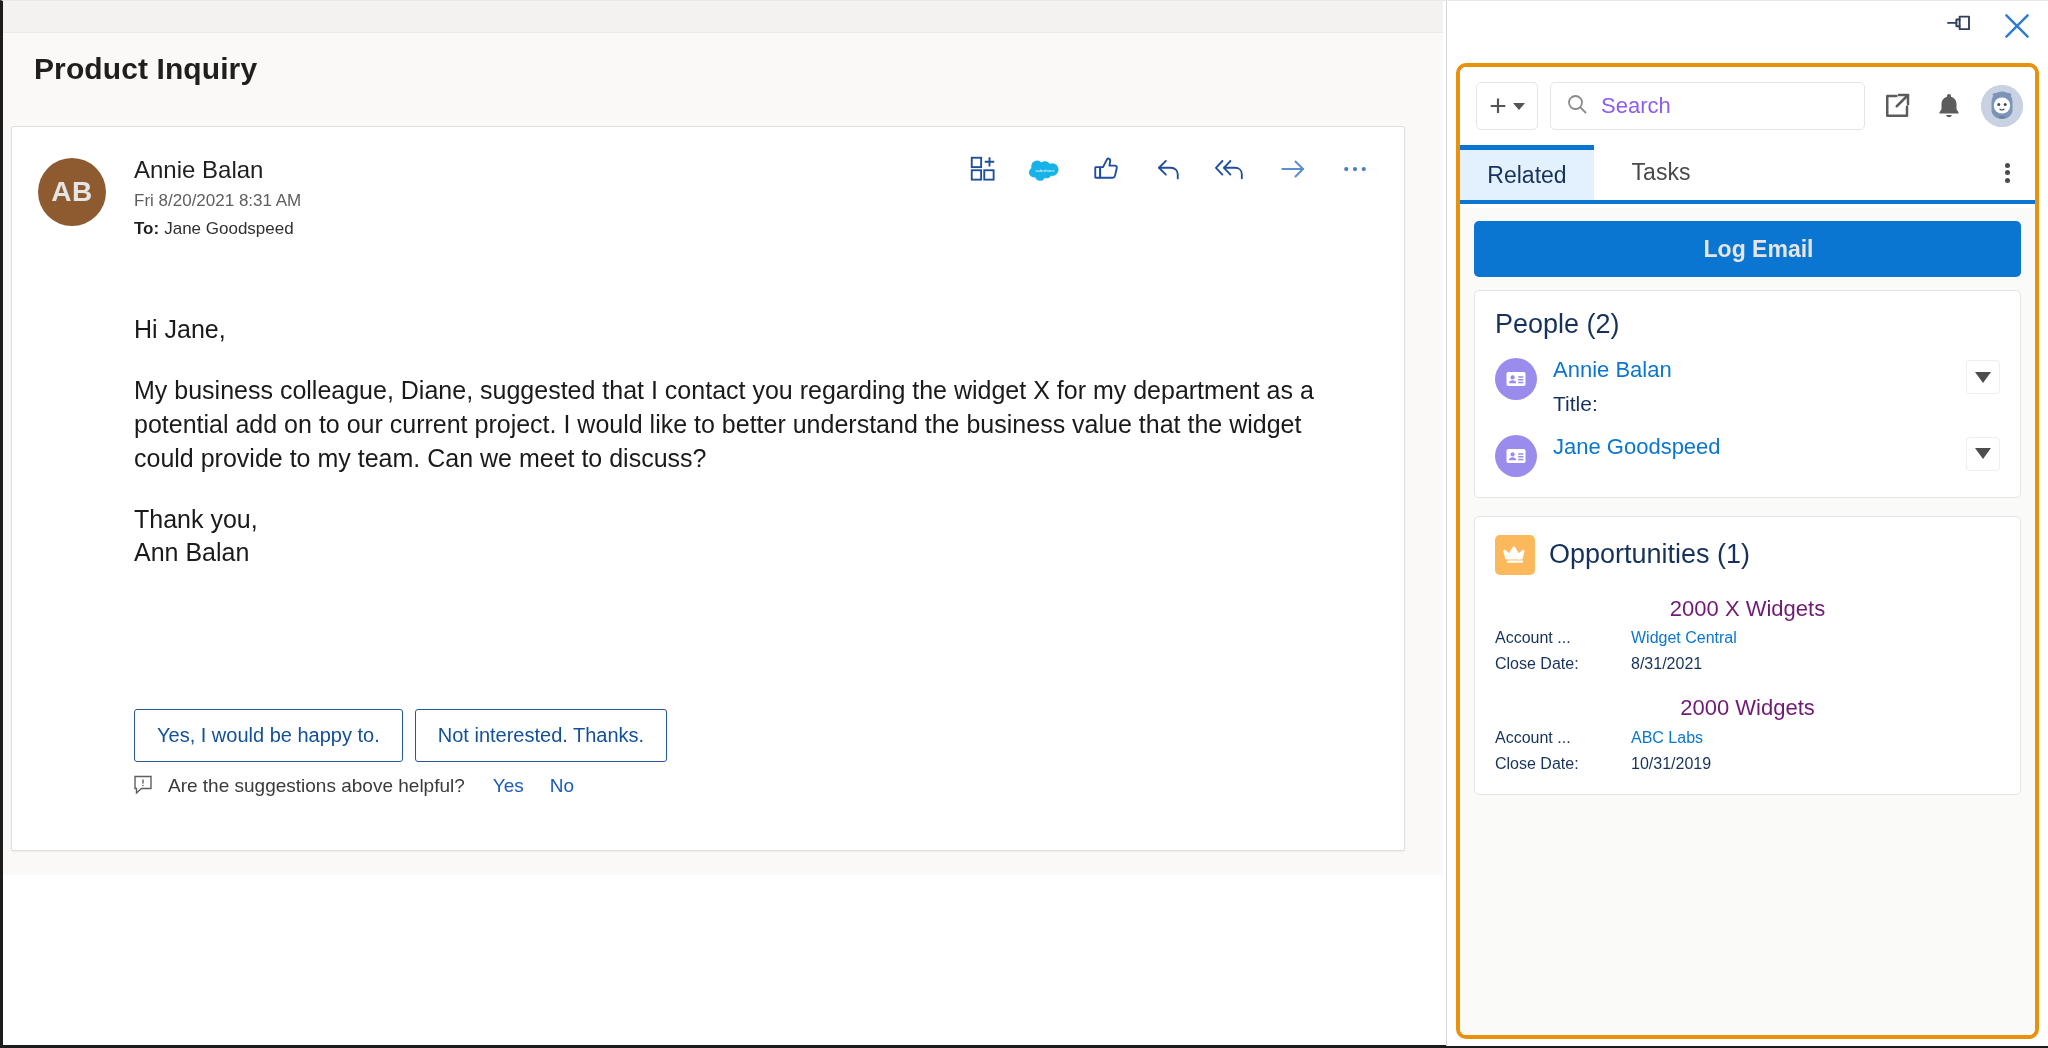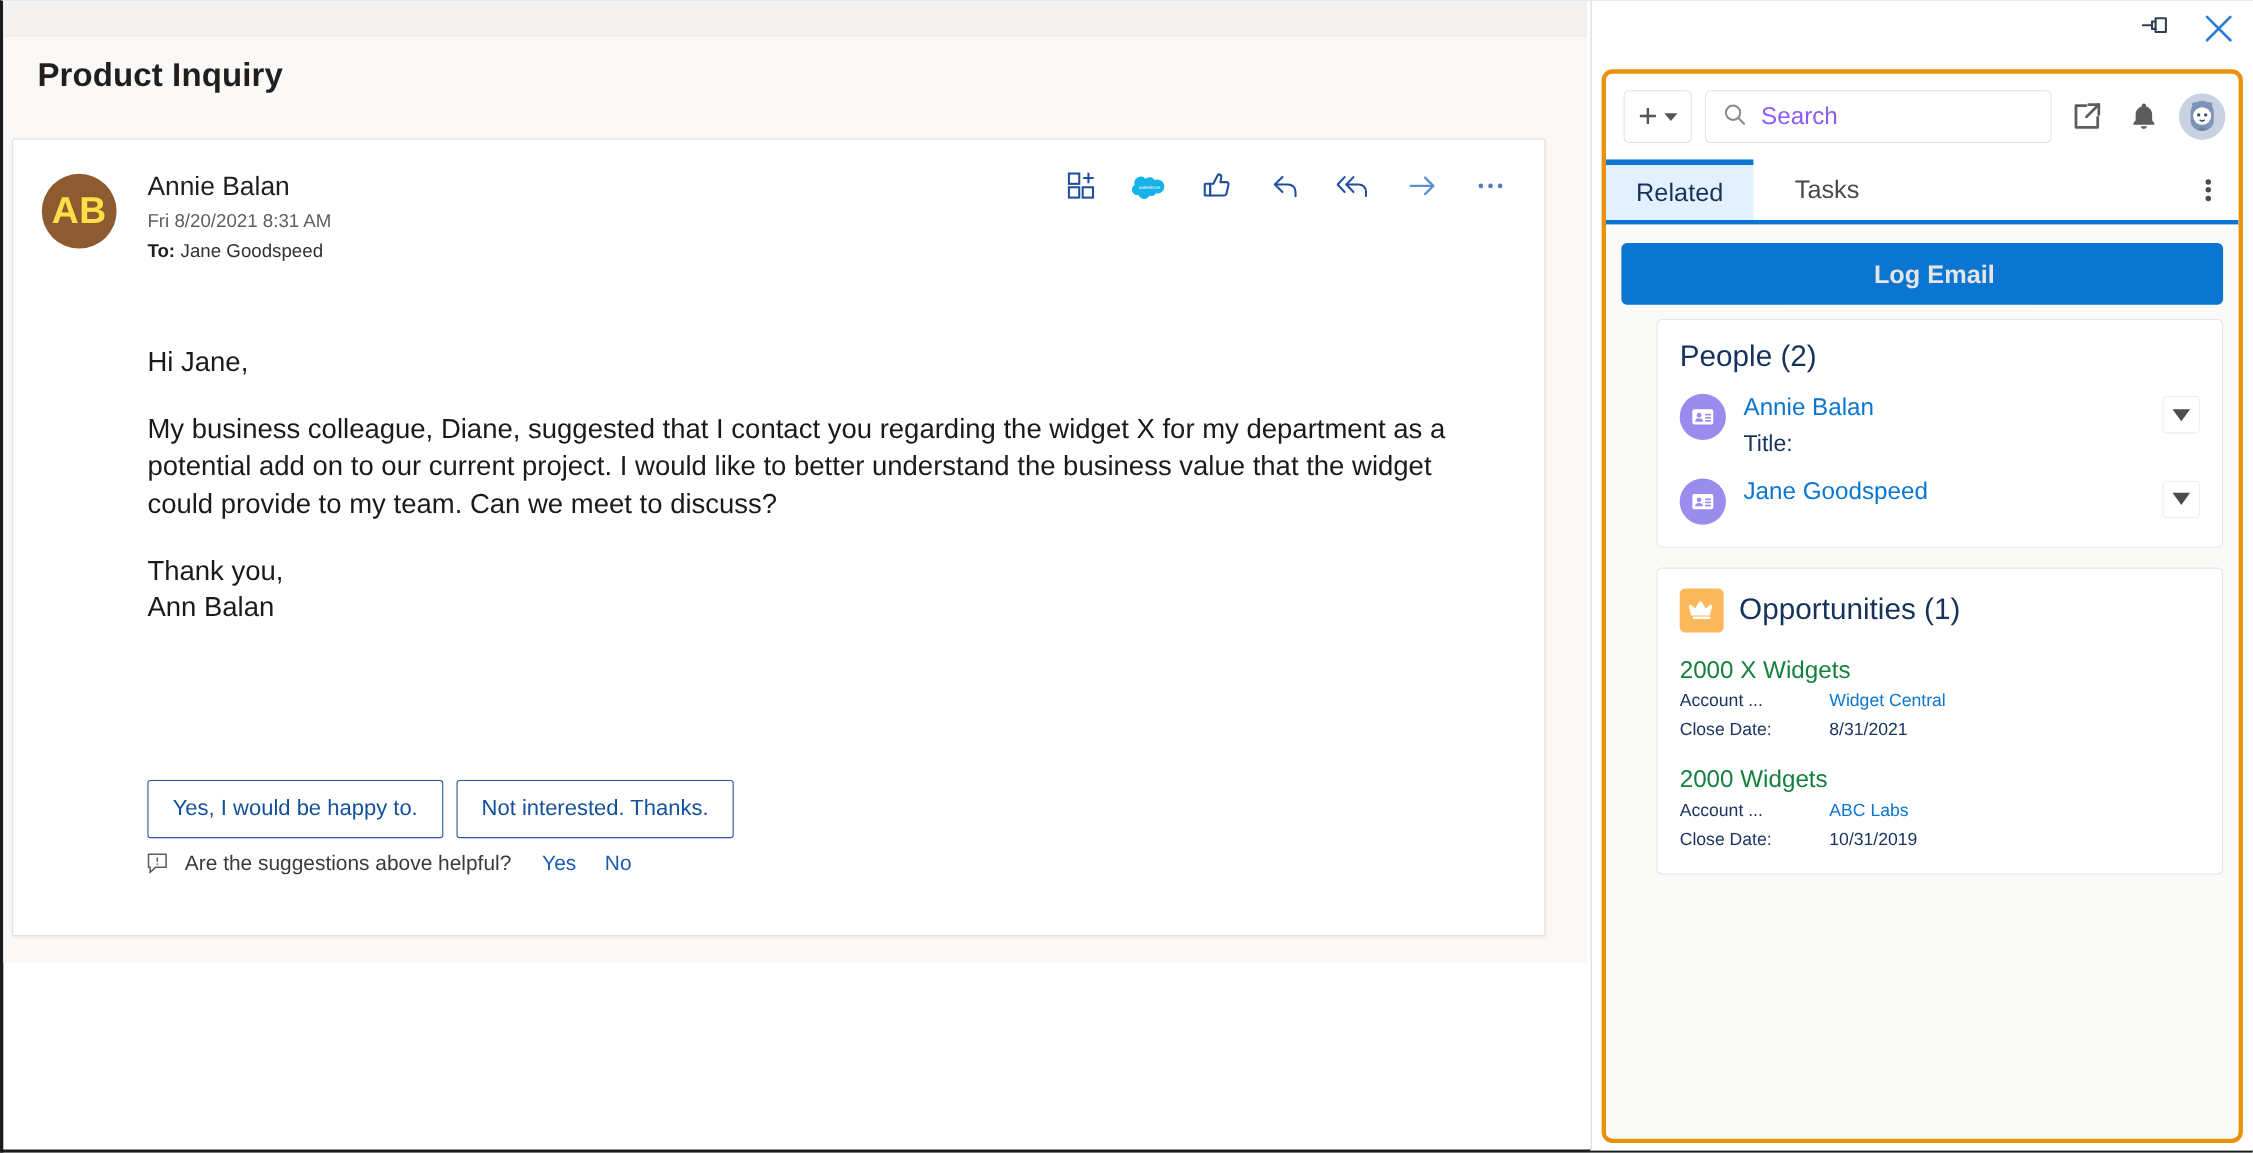--- a/index.html
+++ b/index.html
@@ -58,22 +58,22 @@
     box-shadow: 0 1px 2px rgba(0,0,0,0.06);
     overflow: hidden;
   }
 
   .avatar {
     position: absolute;
     left: 26px; top: 31px;
     width: 68px; height: 68px;
     border-radius: 50%;
     background: #8e5a30;
-    color: #fde047;
-    font-size: 34px;
+    color: #e5e5e5;
+    font-size: 28px;
     font-weight: 600;
     display: flex;
     align-items: center;
     justify-content: center;
     letter-spacing: 0.5px;
   }
 
   .sender-block { position: absolute; left: 122px; top: 28px; }
   .sender-name {
     font-size: 24px;
@@ -317,21 +317,20 @@
     border: none;
     padding-left: 22px;
   }
 
   .sf-card {
     margin-top: 13px;
     background: #ffffff;
     border: 1px solid #e5e5e5;
     border-radius: 5px;
     padding: 18px 20px 20px 20px;
-    margin-left: 32px;
   }
 
   .card-title {
     font-size: 27px;
     color: #16325c;
     font-weight: 400;
     line-height: 1.15;
   }
   .card-title-row {
     display: flex;
@@ -393,23 +392,24 @@
     border-left: 8px solid transparent;
     border-right: 8px solid transparent;
     border-top: 11px solid #4d4d4d;
     display: block;
   }
 
   .opp-item { margin-top: 20px; }
   .opp-item:first-of-type { margin-top: 18px; }
   .opp-name {
     font-size: 22px;
-    color: #15803d;
+    color: #701a75;
     line-height: 1.25;
     cursor: pointer;
+    text-align: center;
   }
   .opp-line {
     display: flex;
     font-size: 16px;
     margin-top: 6px;
     line-height: 1.25;
   }
   .opp-label { color: #16325c; width: 136px; flex: 0 0 auto; }
   .opp-value { color: #16325c; }
   .opp-value.link { color: #0b76d1; cursor: pointer; }

